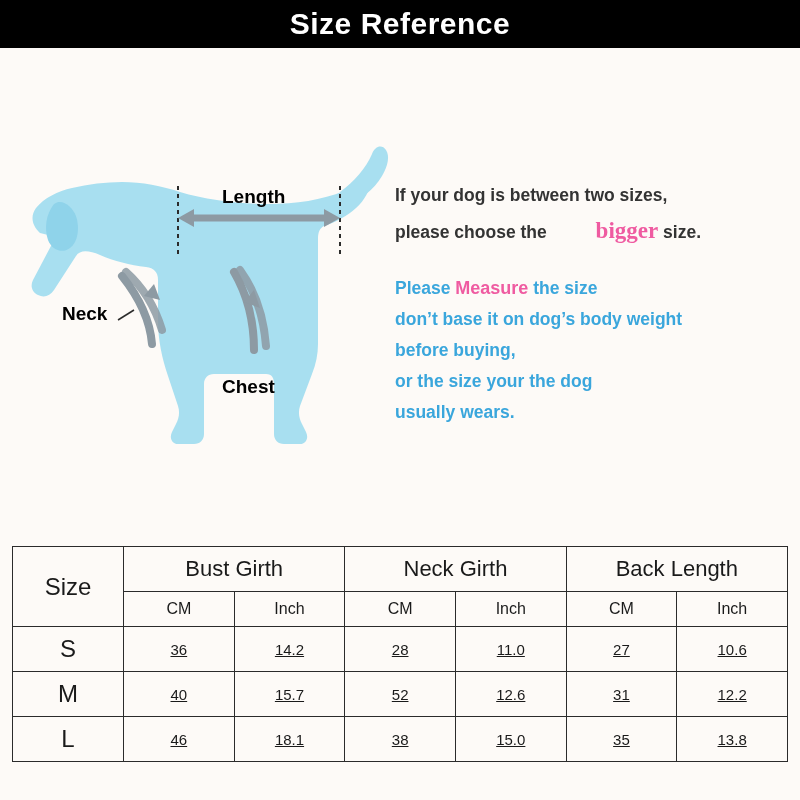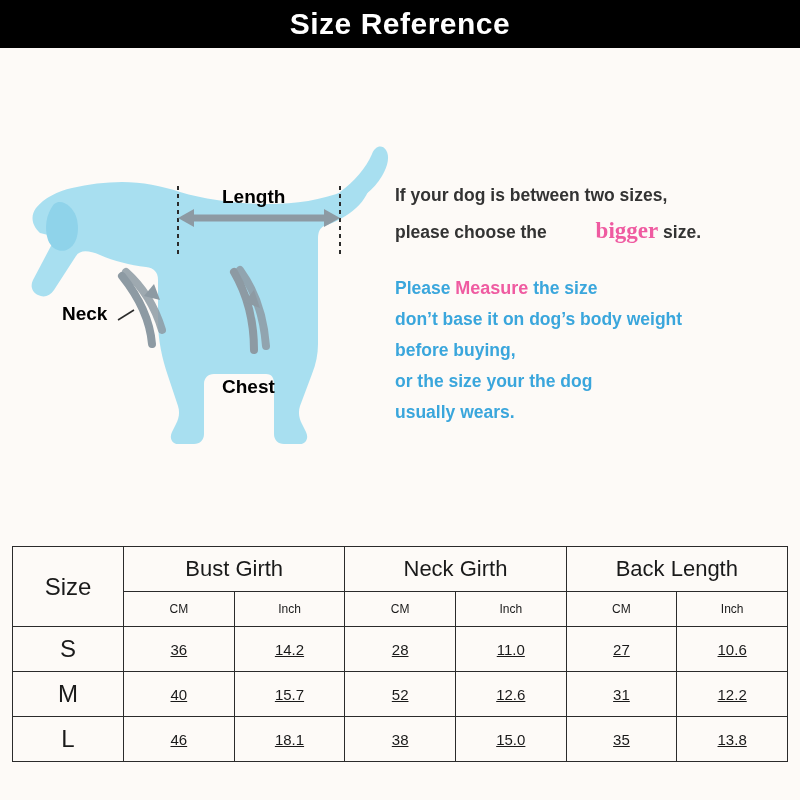--- a/index.html
+++ b/index.html
@@ -118,21 +118,21 @@
     border: 1px solid #2b2b2b;
     text-align: center;
     color: #1a1a1a;
     font-weight: normal;
   }
   .th-group {
     font-size: 22px;
     height: 42px;
   }
   .th-unit {
-    font-size: 12px;
+    font-size: 16px;
     height: 32px;
   }
   .td-size {
     font-size: 24px;
     height: 42px;
   }
   .td-val {
     font-size: 15px;
     height: 42px;
     text-decoration: underline;

